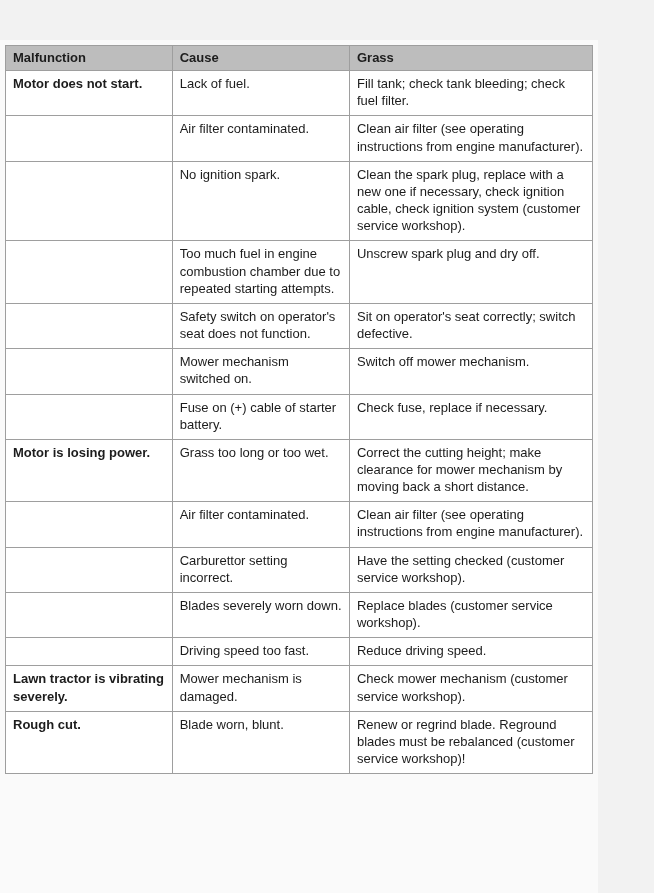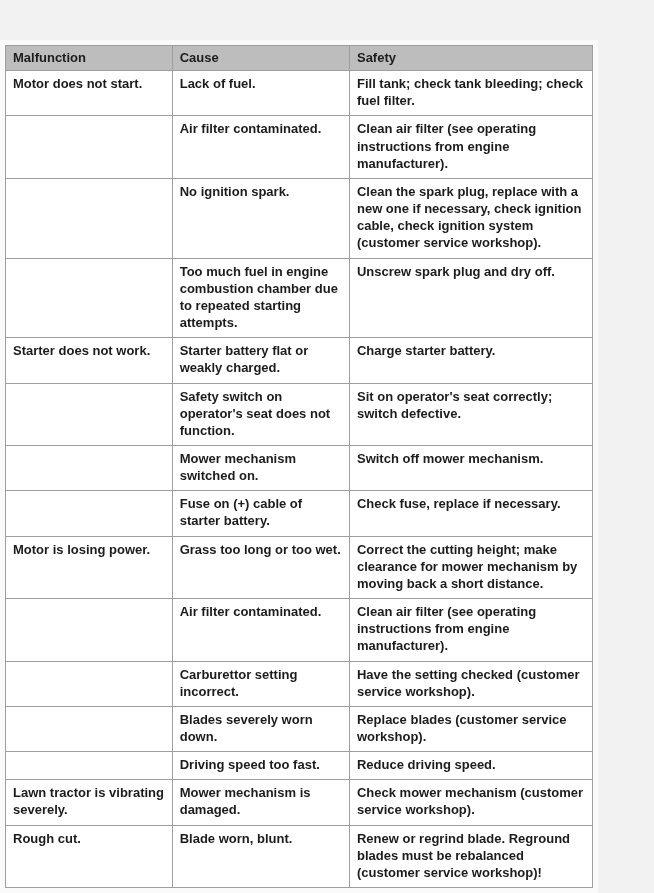--- a/index.html
+++ b/index.html
@@ -34,21 +34,20 @@
   }
   col.c-malfunction{width:28.4%;}
   col.c-cause{width:30.2%;}
   col.c-remedy{width:41.4%;}
   th,td{
     border:1px solid var(--border);
     padding:4px 7px 6px 7px;
     vertical-align:top;
     text-align:left;
     word-wrap:break-word;
-    font-weight:bold;
   }
   thead th{
     background:var(--header-bg);
     font-weight:bold;
     padding-top:3px;
     padding-bottom:4px;
   }
   td.malfunction{
     font-weight:bold;
   }
@@ -60,21 +59,21 @@
   <table class="troubleshooting">
     <colgroup>
       <col class="c-malfunction">
       <col class="c-cause">
       <col class="c-remedy">
     </colgroup>
     <thead>
       <tr>
         <th>Malfunction</th>
         <th>Cause</th>
-        <th>Safety</th>
+        <th>Grass</th>
       </tr>
     </thead>
     <tbody id="table-body">
         <tr>
           <td class="malfunction">Motor does not start.</td>
           <td class="cause">Lack of fuel.</td>
           <td class="remedy">Fill tank; check tank bleeding; check fuel filter.</td>
         </tr>
         <tr>
           <td class="malfunction"></td>
@@ -83,25 +82,20 @@
         </tr>
         <tr>
           <td class="malfunction"></td>
           <td class="cause">No ignition spark.</td>
           <td class="remedy">Clean the spark plug, replace with a new one if necessary, check ignition cable, check ignition system (customer service workshop).</td>
         </tr>
         <tr>
           <td class="malfunction"></td>
           <td class="cause">Too much fuel in engine combustion chamber due to repeated starting attempts.</td>
           <td class="remedy">Unscrew spark plug and dry off.</td>
-        </tr>
-        <tr>
-          <td class="malfunction">Starter does not work.</td>
-          <td class="cause">Starter battery flat or weakly charged.</td>
-          <td class="remedy">Charge starter battery.</td>
         </tr>
         <tr>
           <td class="malfunction"></td>
           <td class="cause">Safety switch on operator's seat does not function.</td>
           <td class="remedy">Sit on operator's seat correctly; switch defective.</td>
         </tr>
         <tr>
           <td class="malfunction"></td>
           <td class="cause">Mower mechanism switched on.</td>
           <td class="remedy">Switch off mower mechanism.</td>

